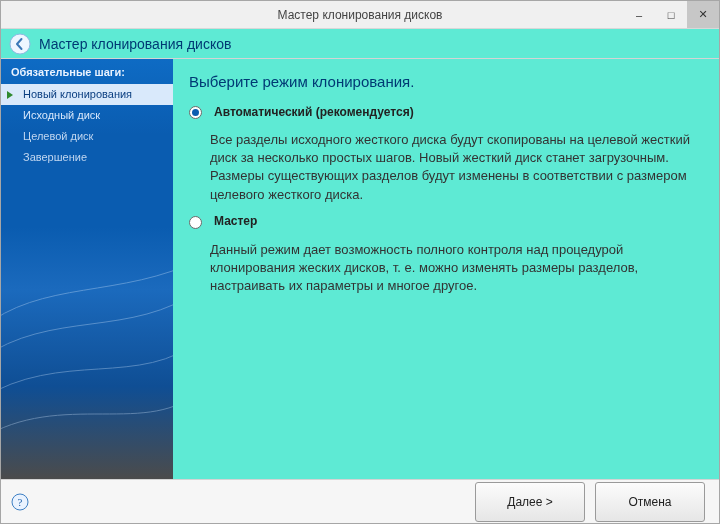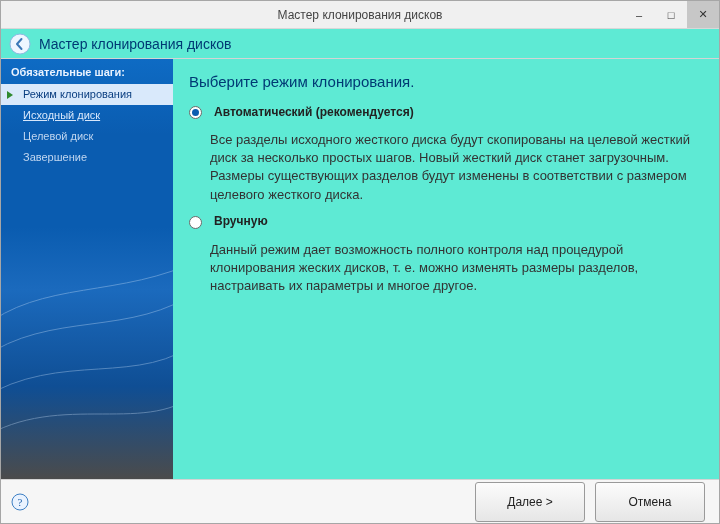--- a/index.html
+++ b/index.html
@@ -50,21 +50,21 @@
   .step { padding: 4px 10px 5px 22px; color: #d7e7fb; position: relative; }
   .step.active {
     background: #d9e9fb; color: #0a3e80; margin: 0;
     padding-left: 22px;
   }
   .step.active::before {
     content: ""; position: absolute; left: 6px; top: 50%; transform: translateY(-50%);
     width: 0; height: 0; border-left: 6px solid #2f8a2f;
     border-top: 4px solid transparent; border-bottom: 4px solid transparent;
   }
-  .step.link { text-decoration: underline; cursor: pointer; }
+  .step.link { cursor: pointer; }
   .step.dim { color: #c0d6f0; }
   .sidebar-swirl {
     position: absolute; left: 0; right: 0; top: 210px; height: 200px;
     pointer-events: none; opacity: 0.35;
   }
   
   .main { flex: 1; padding: 12px 18px 6px 16px; color: #222; overflow: auto; }
   .main-heading { color: #003a74; font-size: 15px; margin: 2px 0 14px 0; }
   .option { display: flex; align-items: center; gap: 12px; margin-bottom: 12px; }
   .radio {
@@ -119,21 +119,21 @@
       </svg>
     </span>
     <span class="header-title">Мастер клонирования дисков</span>
   </div>
 
   <div class="body">
 
     <div class="sidebar">
       <div class="sidebar-heading">Обязательные шаги:</div>
       <div class="step active">
-        <span>Режим клонирования</span>
+        <span>Новый клонирования</span>
       </div>
       <div class="step link">
         <span>Исходный диск</span>
       </div>
       <div class="step dim">
         <span>Целевой диск</span>
       </div>
       <div class="step dim">
         <span>Завершение</span>
       </div>
@@ -151,21 +151,21 @@
       <div class="option">
         <span class="radio checked"></span>
         <span class="opt-label">Автоматический (рекомендуется)</span>
       </div>
       <div class="opt-desc">Все разделы исходного жесткого диска будут скопированы на целевой жесткий диск за несколько простых шагов. Новый жесткий диск станет загрузочным. Размеры существующих разделов будут изменены в соответствии с размером целевого жесткого диска.</div>
 
       <div style="height:10px"></div>
 
       <div class="option">
         <span class="radio"></span>
-        <span class="opt-label">Вручную</span>
+        <span class="opt-label">Мастер</span>
       </div>
       <div class="opt-desc">Данный режим дает возможность полного контроля над процедурой клонирования жеских дисков, т. е. можно изменять размеры разделов, настраивать их параметры и многое другое.</div>
     </div>
   </div>
 
   <div class="footer">
     <span class="help-icon">
       <svg width="18" height="18" viewBox="0 0 18 18">
         <circle cx="9" cy="9" r="8" fill="#eaf3ff" stroke="#3d7fc4" stroke-width="1"></circle>
         <text x="9" y="13" text-anchor="middle" font-size="11" fill="#1d5fa6" font-family="Segoe UI">?</text>

